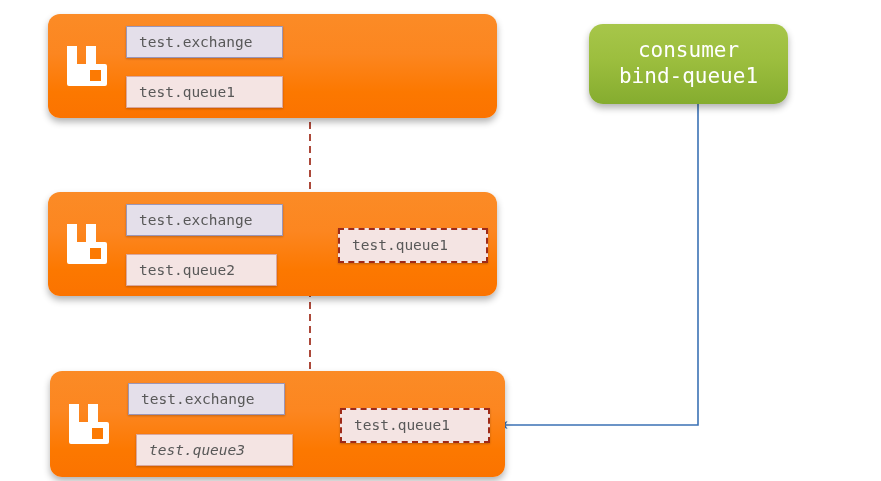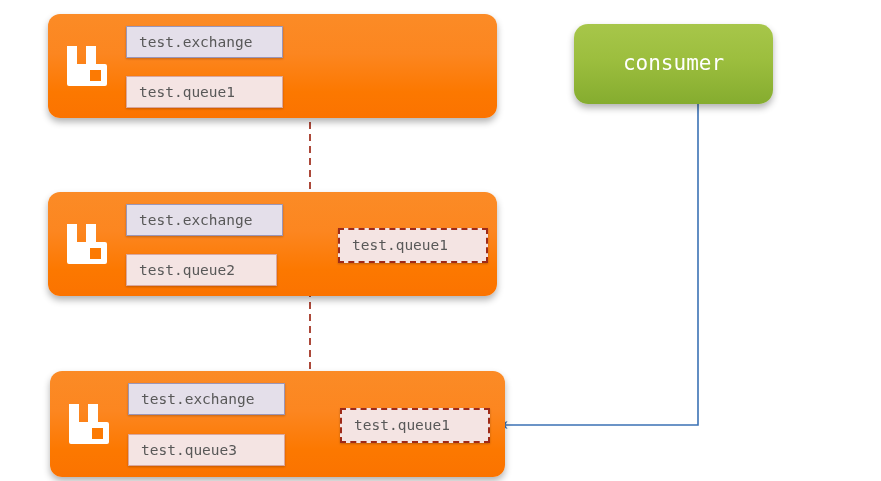--- a/index.html
+++ b/index.html
@@ -165,23 +165,24 @@
 
   <div class="broker-node" style="left:50px; top:371px; width:455px; height:106px;">
     <div class="broker-logo">
       <svg viewBox="0 0 42 44" width="42" height="44">
         <path d="M2 2 h10 v18 h9 V2 h10 v18 h9 a2 2 0 0 1 2 2 v18 a2 2 0 0 1 -2 2 H4 a2 2 0 0 1 -2 -2 V2 z" fill="#ffffff"></path>
         <rect x="25" y="26" width="11" height="11" fill="#fc7a03"></rect>
       </svg>
     </div>
     <div class="broker-body">
       <div class="chip chip-exchange" style="left:6px; top:12px; width:157px;">test.exchange</div>
-      <div class="chip chip-queue" style="left:6px; top:63px; width:157px;">test.queue3</div>
+      <div class="chip chip-queue" style="left:14px; top:63px; width:157px;font-style:italic;">test.queue3</div>
     </div>
   </div>
 
   <div class="chip chip-queue-ghost" style="left:340px; top:408px; width:150px; height:35px; line-height:31px;">test.queue1</div>
 
-  <div class="consumer-node" style="left:574px; top:24px; width:199px; height:80px;">
+  <div class="consumer-node" style="left:589px; top:24px; width:199px; height:80px;">
     <div class="consumer-line">consumer</div>
+    <div class="consumer-line">bind-queue1</div>
   </div>
 
 </div>
 
 </body></html>

